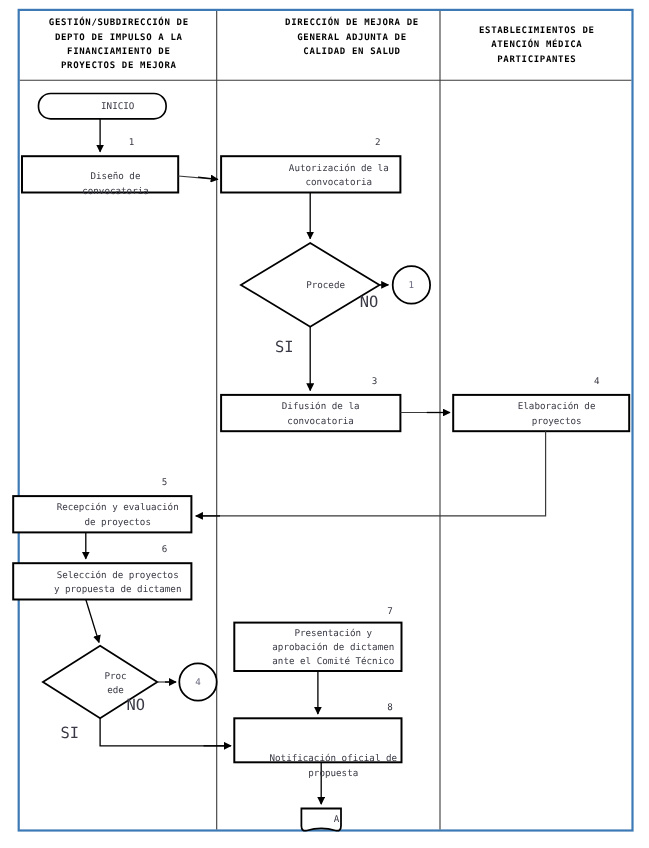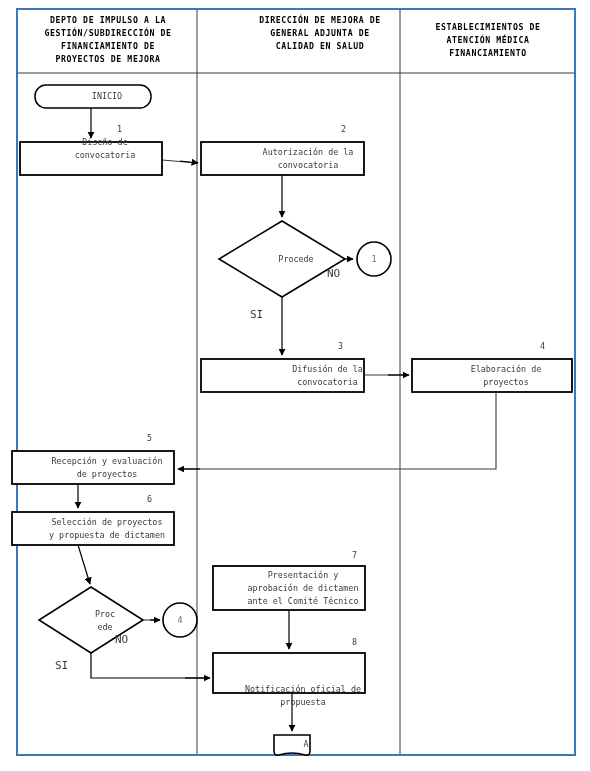--- a/index.html
+++ b/index.html
@@ -60,21 +60,21 @@
     padding-left: 28px;
   }
   .step-num {
     position: absolute;
     font-size: 8.4px;
     color: #3a3a46;
     font-family: "DejaVu Sans Mono", "Liberation Mono", monospace;
   }
   .edge-label {
     position: absolute;
-    font-size: 11px;
+    font-size: 14px;
     color: #3a3a46;
     font-family: "DejaVu Sans Mono", "Liberation Mono", monospace;
   }
   .conn-label {
     position: absolute;
     text-align: center;
     font-size: 8.4px;
     color: #6a6a80;
     font-family: "DejaVu Sans Mono", "Liberation Mono", monospace;
   }
@@ -151,44 +151,44 @@
 
     <polyline points="91,653 91,678 205,678" fill="none" stroke="#000000" stroke-width="1.2"></polyline>
     <line x1="185" y1="678" x2="210" y2="678" stroke="#000000" stroke-width="1.2" marker-end="url(#arrow)"></line>
 
     <line x1="289" y1="610" x2="289" y2="649" stroke="#000000" stroke-width="1.2" marker-end="url(#arrow)"></line>
 
     <line x1="292" y1="693" x2="292" y2="731" stroke="#000000" stroke-width="1.2" marker-end="url(#arrow)"></line>
   </svg>
 
   <div class="lane-header" style="left:20px; top:14px; width:176px;">
+    <div>GESTIÓN/SUBDIRECCIÓN DE</div>
     <div>DEPTO DE IMPULSO A LA</div>
-    <div>GESTIÓN/SUBDIRECCIÓN DE</div>
     <div>FINANCIAMIENTO DE</div>
     <div>PROYECTOS DE MEJORA</div>
   </div>
 
   <div class="lane-header" style="left:206px; top:14px; width:200px;margin-left:14px;">
     <div>DIRECCIÓN DE MEJORA DE</div>
     <div>GENERAL ADJUNTA DE</div>
     <div>CALIDAD EN SALUD</div>
   </div>
 
   <div class="lane-header" style="left:402px; top:21px; width:172px;">
     <div>ESTABLECIMIENTOS DE</div>
     <div>ATENCIÓN MÉDICA</div>
-    <div>FINANCIAMIENTO</div>
+    <div>PARTICIPANTES</div>
   </div>
 
   <div class="node-label" style="left:35px; top:85px; width:116px; height:23px;">
     <span>INICIO</span>
   </div>
 
   <div class="step-num" style="left:117px; top:124px;">1</div>
-  <div class="node-label" style="left:20px; top:132px; width:142px; height:33px;">
+  <div class="node-label" style="left:20px; top:150px; width:142px; height:33px;">
     <div>
       <div>Diseño de</div>
       <div>convocatoria</div>
     </div>
   </div>
 
   <div class="step-num" style="left:341px; top:124px;">2</div>
   <div class="node-label" style="left:201px; top:142px; width:186px; height:33px;text-align:center;">
     <div>
       <div>Autorización de la</div>
@@ -200,21 +200,21 @@
     <span>Procede</span>
   </div>
   <div class="edge-label" style="left:327px; top:267px;">NO</div>
   <div class="edge-label" style="left:250px; top:308px;">SI</div>
 
   <div class="conn-label" style="left:357px; top:254px; width:34px;">
     <span>1</span>
   </div>
 
   <div class="step-num" style="left:338px; top:341px;">3</div>
-  <div class="node-label" style="left:201px; top:359px; width:153px; height:33px;margin-left:36px;">
+  <div class="node-label" style="left:201px; top:359px; width:153px; height:33px;">
     <div>
       <div>Difusión de la</div>
       <div>convocatoria</div>
     </div>
   </div>
 
   <div class="step-num" style="left:540px; top:341px;">4</div>
   <div class="node-label" style="left:412px; top:359px; width:160px; height:33px;">
     <div>
       <div>Elaboración de</div>

